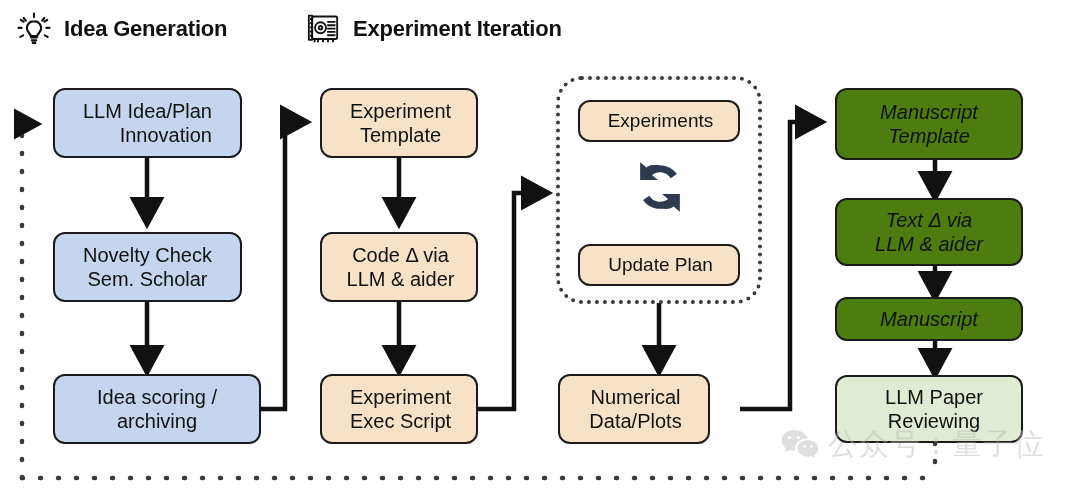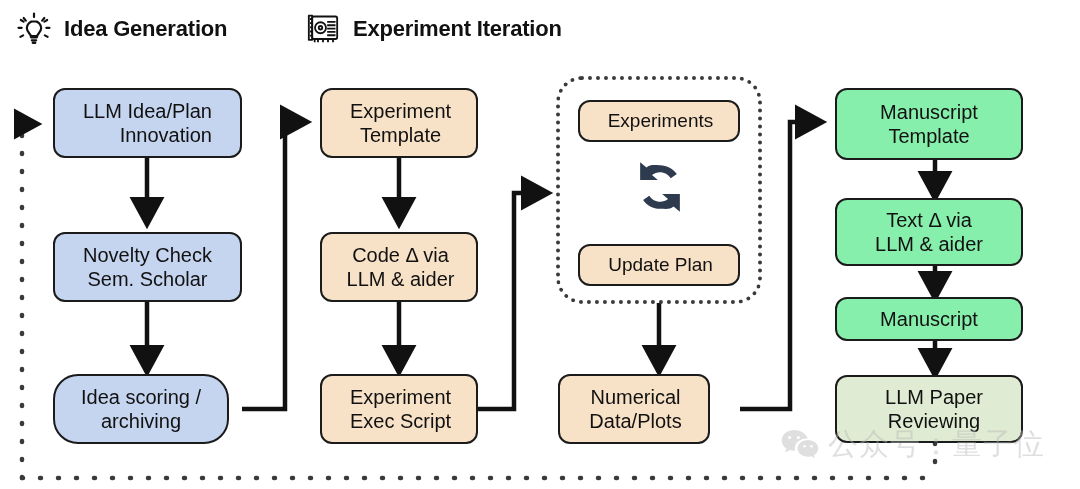--- a/index.html
+++ b/index.html
@@ -46,21 +46,21 @@
     justify-content:center;
     text-align:center;
     color:#111111;
     font-size:20px;
     line-height:1.22;
     padding:2px 6px;
     white-space:pre-line;
   }
   .node.blue{background:#c5d5f0;}
   .node.tan{background:#f8e2c7;padding-left:9px;}
-  .node.gray{background:#86efac;}
+  .node.gray{background:#4d7c0f;font-style:italic;}
   .node.green{background:#dfebd2;}
   .node.small{font-size:19px;}
   
   .dashbox{
     position:absolute;
     box-sizing:border-box;
     border:4px dotted #3a3a3a;
     border-radius:26px;
     background:transparent;
   }
@@ -173,21 +173,21 @@
     <span class="hdr-label">Experiment Iteration</span>
   </div>
 
 
   <div class="node blue" style="left:53px; top:88px; width:189px; height:70px;text-align:right;">LLM Idea/Plan
 Innovation</div>
 
   <div class="node blue" style="left:53px; top:232px; width:189px; height:70px;">Novelty Check
 Sem. Scholar</div>
 
-  <div class="node blue" style="left:53px; top:374px; width:176px; height:70px;border-radius:25px;">Idea scoring /
+  <div class="node blue" style="left:53px; top:374px; width:208px; height:70px;">Idea scoring /
 archiving</div>
 
   <div class="node tan" style="left:320px; top:88px; width:158px; height:70px;">Experiment
 Template</div>
 
   <div class="node tan" style="left:320px; top:232px; width:158px; height:70px;">Code Δ via
 LLM &amp; aider</div>
 
   <div class="node tan" style="left:320px; top:374px; width:158px; height:70px;">Experiment
 Exec Script</div>

